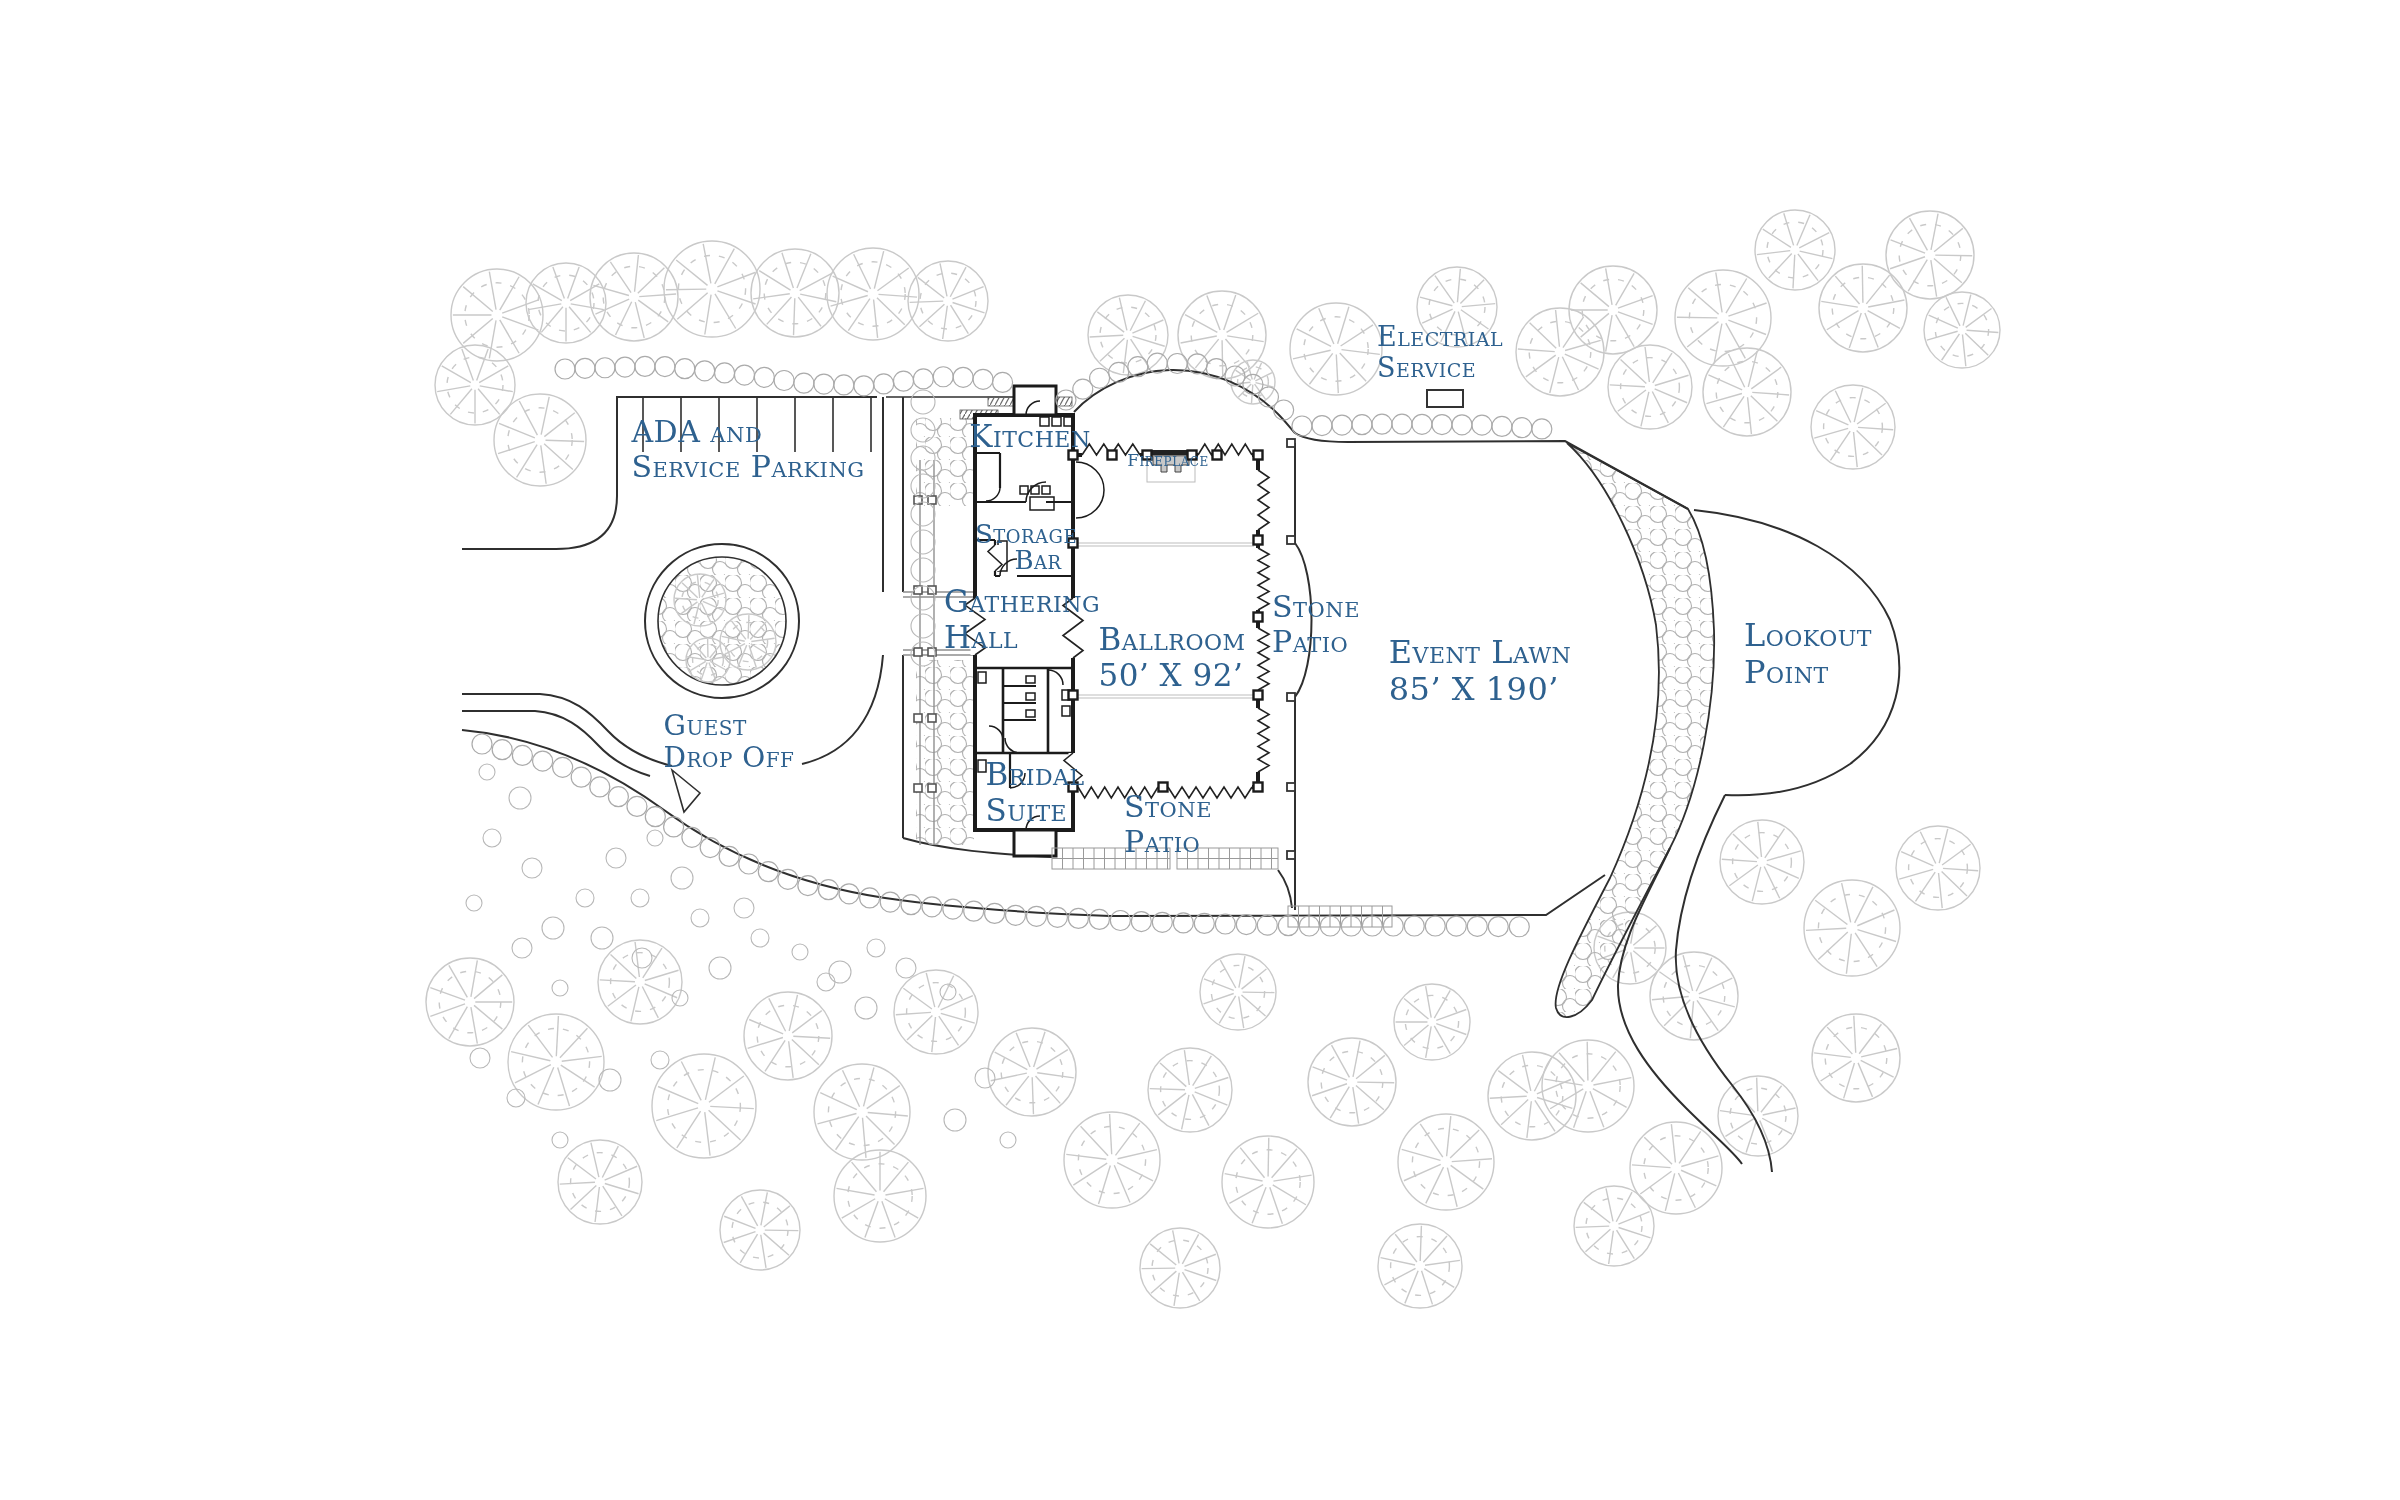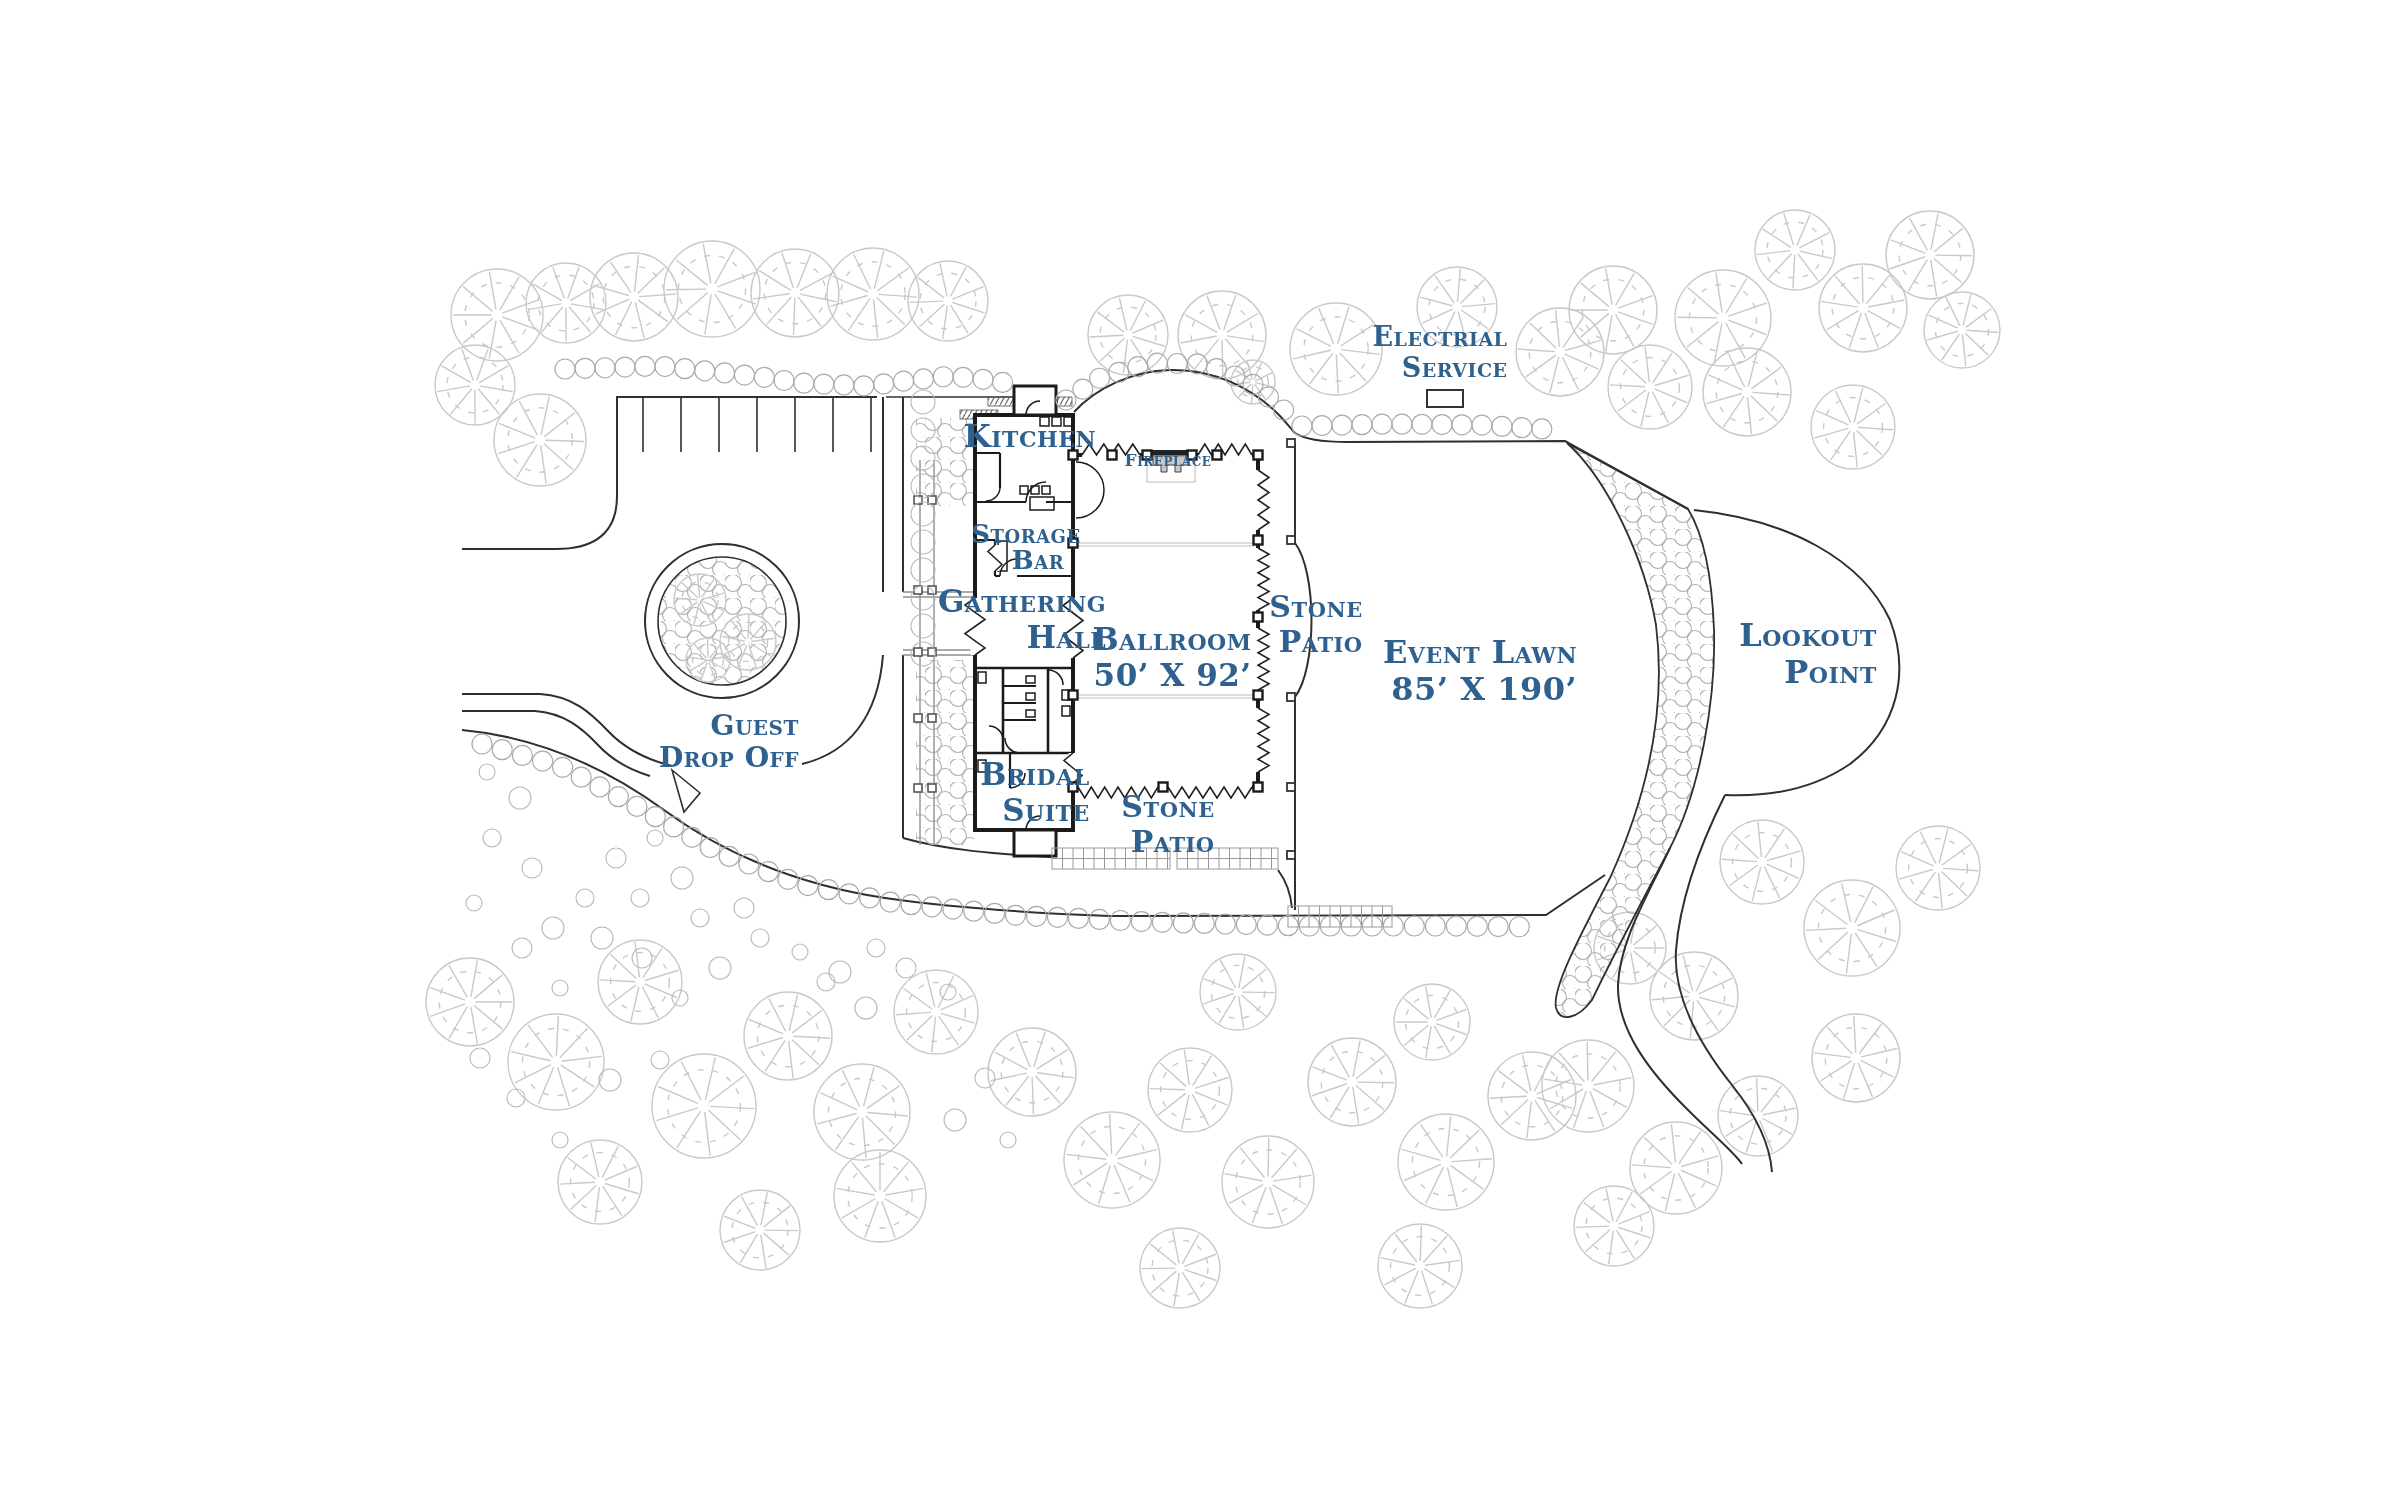--- a/index.html
+++ b/index.html
@@ -5,22 +5,22 @@
   html,body{margin:0;padding:0;background:#ffffff;}
   .stage{
     position:relative;width:2400px;height:1500px;background:#ffffff;overflow:hidden;
     font-family:"DejaVu Serif","Liberation Serif",serif;
   }
   .stage svg{position:absolute;left:0;top:0;}
   .lbl{
     position:absolute;transform:translate(-50%,-50%);
     color:var(--label-blue,#2e618f);
     font-variant-caps:small-caps;
-    font-weight:700;
-    text-align:right;
+    font-weight:400;
+    text-align:left;
     white-space:pre-line;
     line-height:1.16;
     letter-spacing:.5px;
     user-select:none;
   }
 </style>
 </head>
 <body>
 
 <div class="stage">
@@ -1156,20 +1156,22 @@
           <circle cx="923" cy="514" r="12"></circle>
           <circle cx="923" cy="542" r="12"></circle>
           <circle cx="923" cy="570" r="12"></circle>
           <circle cx="923" cy="598" r="12"></circle>
           <circle cx="923" cy="626" r="12"></circle>
           <circle cx="923" cy="654" r="12"></circle>
         </g>
       </g>
   </svg>
 
+  <div class="lbl" style="left:748px;top:450px;font-size:30px">ADA and
+Service Parking</div>
   <div class="lbl" style="left:1440px;top:352px;font-size:27px">Electrial
 Service</div>
   <div class="lbl" style="left:1030px;top:437px;font-size:31px">Kitchen</div>
   <div class="lbl" style="left:1026px;top:534px;font-size:26px">Storage</div>
   <div class="lbl" style="left:1038px;top:560px;font-size:26px">Bar</div>
   <div class="lbl" style="left:1022px;top:620px;font-size:31px">Gathering
 Hall</div>
   <div class="lbl" style="left:1168px;top:461px;font-size:17px">Fireplace</div>
   <div class="lbl" style="left:1172px;top:658px;font-size:31px">Ballroom
 50’ X 92’</div>

